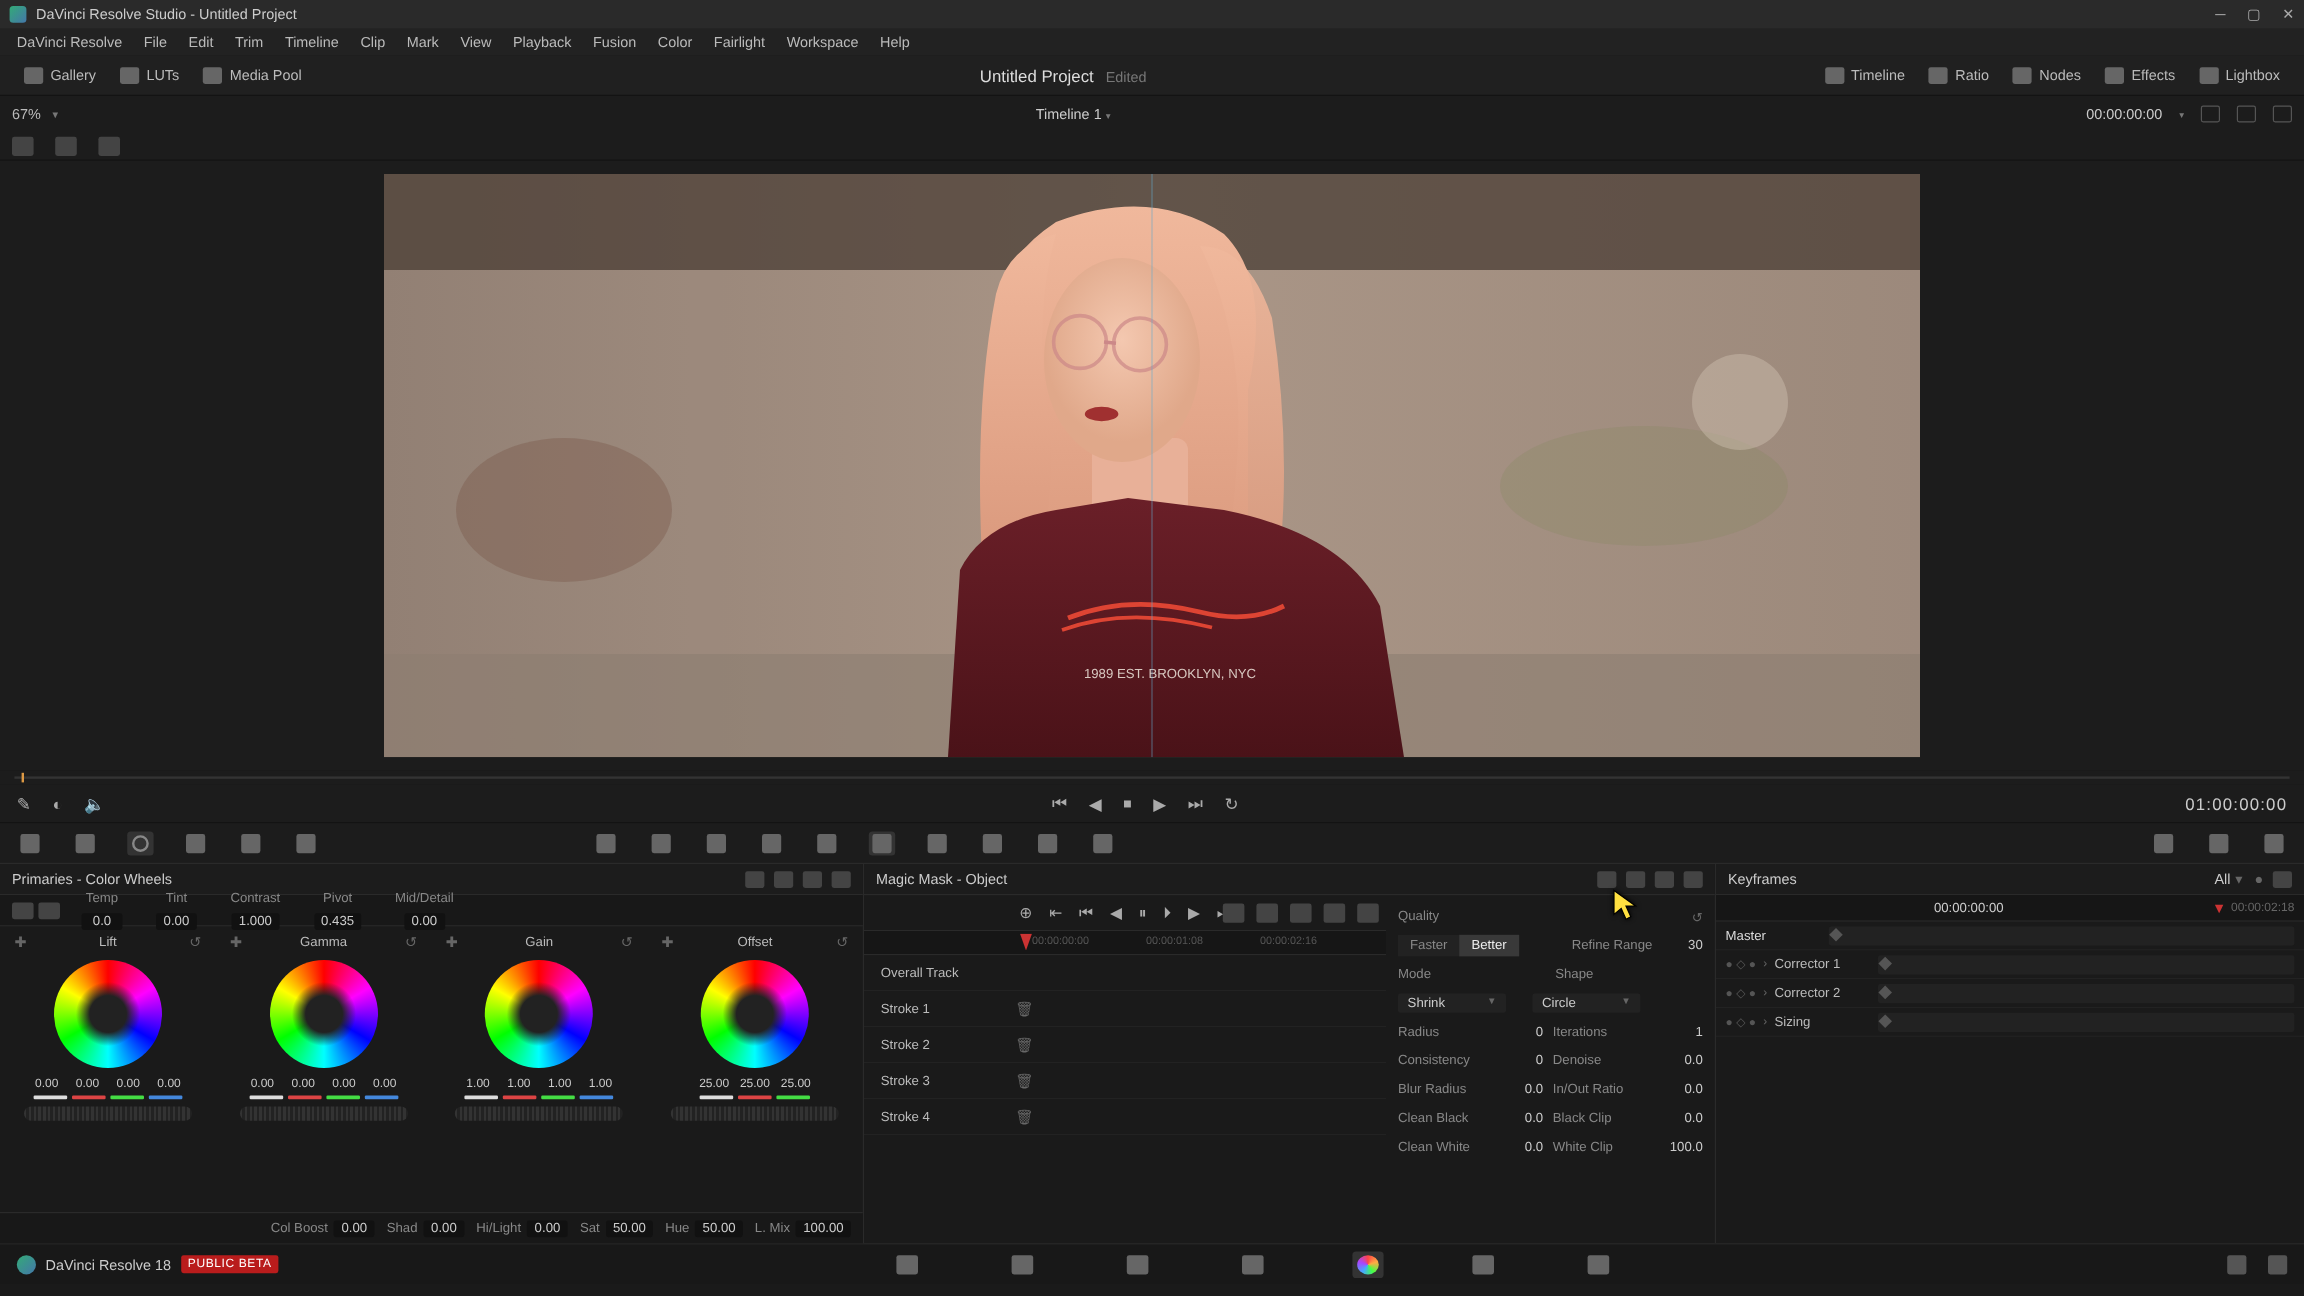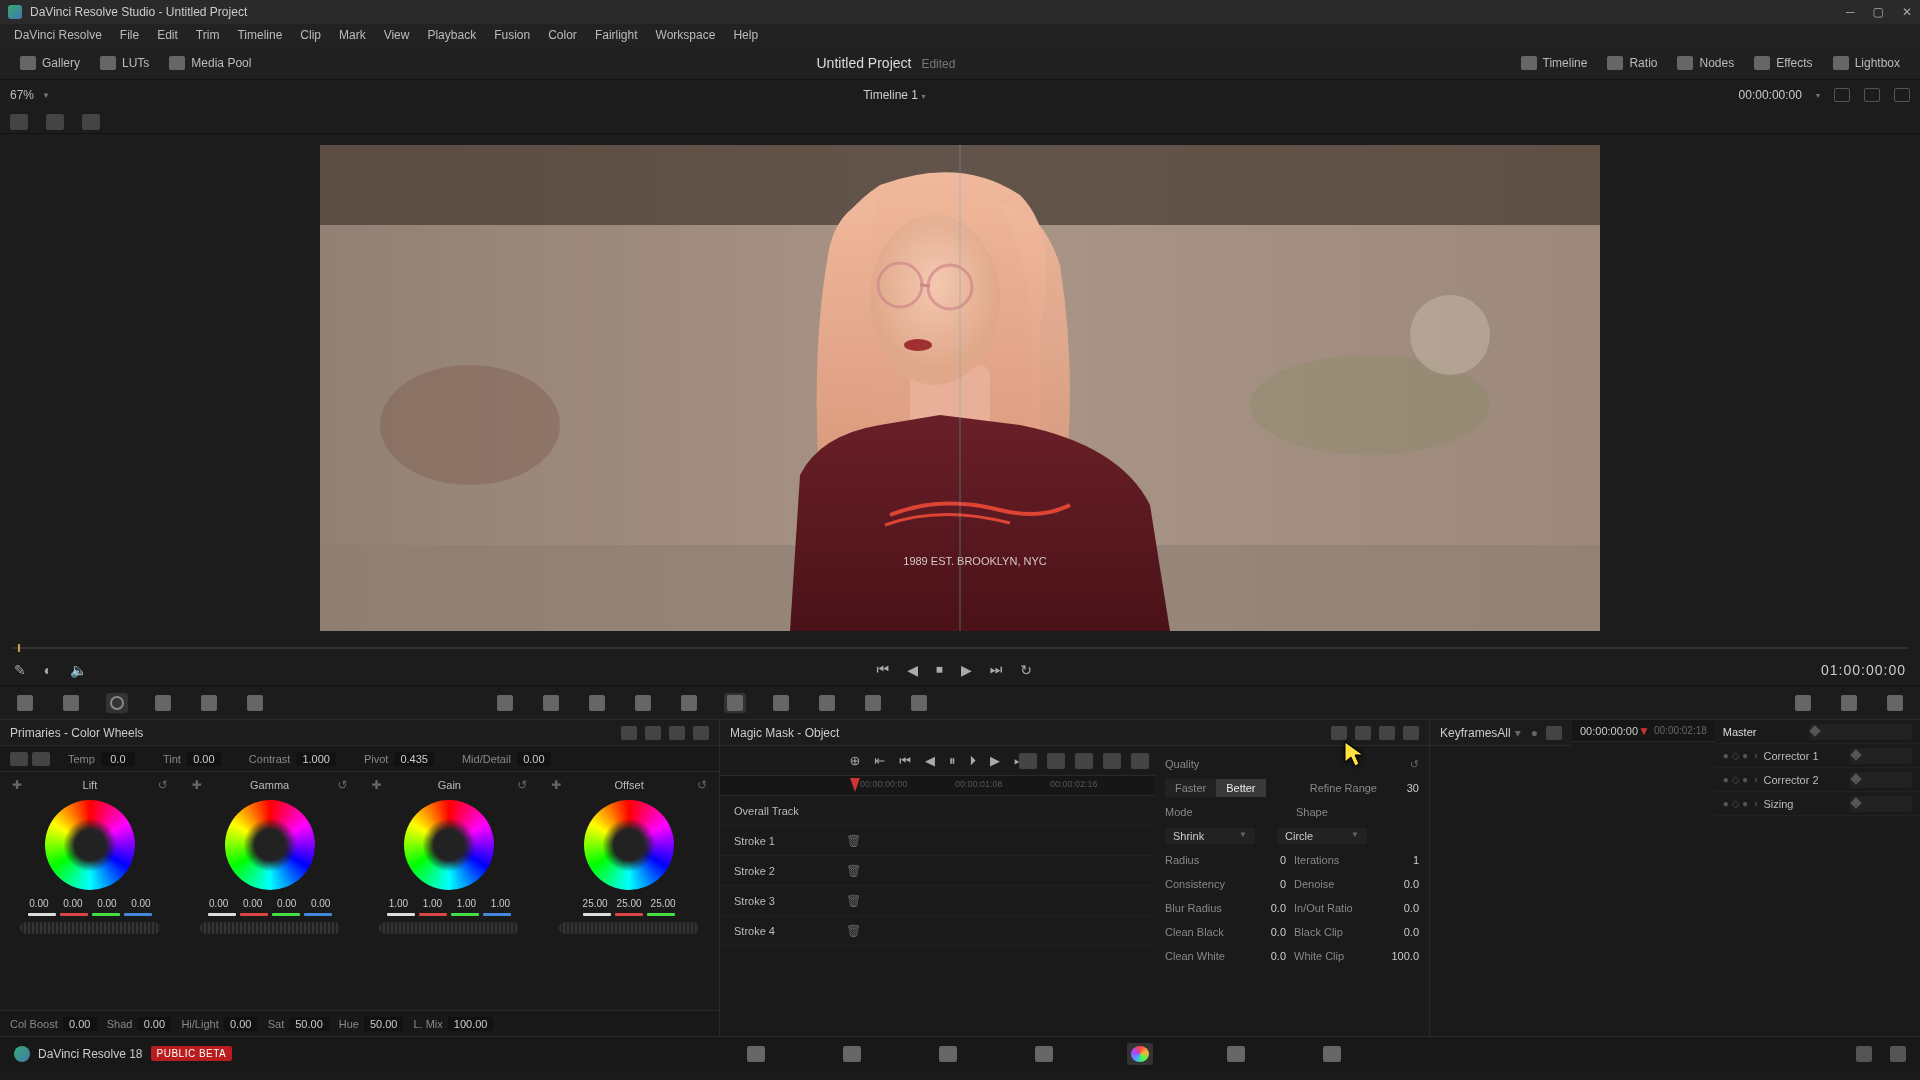--- a/index.html
+++ b/index.html
@@ -63,38 +63,38 @@
 
 .lower { display: flex; height: 316px; background: #1a1a1a; }
 .panel-title { height: 26px; display: flex; align-items: center; padding: 0 10px; color: #ccc; font-size: 12px; border-bottom: 1px solid #2a2a2a; background: #1c1c1c; }
 .panel-title .fill { flex: 1; }
 .panel-title .tbtn { width: 16px; height: 14px; background: #444; border-radius: 2px; margin-left: 8px; cursor: pointer; }
 
 
 .primaries { width: 720px; border-right: 1px solid #2a2a2a; display: flex; flex-direction: column; }
 .adj-row { height: 26px; display: flex; align-items: center; gap: 4px; padding: 0 10px; border-bottom: 1px solid #2a2a2a; background: #181818; }
 .adj-row .tbtn { width: 18px; height: 14px; background: #444; border-radius: 2px; cursor: pointer; }
-.adj-row .pair { display: flex; align-items: center; gap: 6px; }
+.adj-row .pair { display: flex; align-items: center; gap: 6px; flex-direction: column; }
 .adj-row .lbl { color: #888; font-size: 11px; }
 .adj-row .val { color: #ccc; font-size: 11px; background: #111; padding: 1px 6px; border-radius: 2px; min-width: 34px; text-align: center; }
 .wheels { flex: 1; display: flex; }
 .wheel-col { flex: 1; display: flex; flex-direction: column; align-items: center; padding: 6px 4px; }
 .wheel-head { width: 100%; display: flex; align-items: center; justify-content: space-between; padding: 0 8px; }
 .wheel-head .wname { color: #bbb; font-size: 11px; }
 .wheel-head .reset { color: #666; font-size: 12px; cursor: pointer; }
 .wheel-head .picker { color: #666; font-size: 12px; cursor: pointer; }
 .colorwheel { width: 90px; height: 90px; border-radius: 50%; background: conic-gradient(red,magenta,blue,cyan,lime,yellow,red); position: relative; margin: 8px 0; }
 .colorwheel::after { content: ''; position: absolute; inset: 18px; border-radius: 50%; background: radial-gradient(circle,#222 0%,#222 40%,transparent 70%); }
 .colorwheel .dot { position: absolute; left: 50%; top: 50%; width: 6px; height: 6px; margin: -3px; background: #ddd; border-radius: 50%; }
 .ymfc { display: flex; gap: 6px; }
 .ymfc .v { font-size: 10px; color: #ccc; min-width: 28px; text-align: center; }
 .barrow { display: flex; gap: 4px; margin-top: 4px; }
 .barrow .bar { width: 28px; height: 3px; border-radius: 1px; }
 .jog { width: 140px; height: 12px; background: repeating-linear-gradient(90deg,#333 0 2px,#222 2px 4px); border-radius: 6px; margin-top: 6px; }
-.adj-row2 { height: 26px; display: flex; align-items: center; gap: 10px; padding: 0 10px; border-top: 1px solid #2a2a2a; background: #181818; }
+.adj-row2 { height: 26px; display: flex; align-items: center; gap: 10px; padding: 0 10px; border-top: 1px solid #2a2a2a; background: #181818; justify-content: flex-end; }
 .adj-row2 .pair { display: flex; gap: 5px; align-items: center; }
 .adj-row2 .lbl { color: #888; font-size: 11px; }
 .adj-row2 .val { color: #ccc; font-size: 11px; background: #111; padding: 1px 6px; border-radius: 2px; min-width: 34px; text-align: center; }
 
 
 .magicmask { width: 710px; border-right: 1px solid #2a2a2a; display: flex; flex-direction: column; }
 .mm-body { flex: 1; display: flex; }
 .mm-left { width: 435px; display: flex; flex-direction: column; }
 .mm-track-ctrl { height: 30px; display: flex; align-items: center; justify-content: center; gap: 14px; border-bottom: 1px solid #2a2a2a; }
 .mm-track-ctrl .tbtn { color: #aaa; cursor: pointer; font-size: 13px; }
@@ -111,21 +111,21 @@
 .mm-row .val { color: #ccc; font-size: 11px; min-width: 30px; text-align: right; }
 .mm-row .lbl2 { flex: 1; color: #888; font-size: 11px; }
 .mm-row .val2 { color: #ccc; font-size: 11px; min-width: 34px; text-align: right; }
 .mm-toggle { display: flex; gap: 0; align-items: center; }
 .mm-toggle .opt { padding: 3px 10px; background: #222; color: #888; font-size: 11px; cursor: pointer; }
 .mm-toggle .opt.active { background: #393939; color: #eee; }
 .mm-select { background: #222; color: #ccc; padding: 2px 8px; font-size: 11px; border-radius: 2px; display: flex; justify-content: space-between; min-width: 90px; cursor: pointer; }
 .mm-select .ch { color: #666; font-size: 8px; }
 
 
-.keyframes { flex: 1; display: flex; flex-direction: row; }
+.keyframes { flex: 1; display: flex; flex-direction: column; }
 .kf-head { height: 22px; display: flex; align-items: center; padding: 0 8px; border-bottom: 1px solid #2a2a2a; background: #161616; }
 .kf-head .tc { color: #ccc; font-size: 11px; flex: 1; text-align: center; }
 .kf-head .tc2 { color: #666; font-size: 10px; }
 .kf-head .play { color: #c33; font-size: 12px; margin-right: 4px; }
 .kf-rows { flex: 1; }
 .kf-row { height: 24px; display: flex; align-items: center; padding: 0 8px; border-bottom: 1px solid #222; gap: 6px; }
 .kf-row .dots { display: flex; gap: 4px; color: #555; font-size: 10px; }
 .kf-row .expand { color: #666; font-size: 10px; cursor: pointer; }
 .kf-row .kname { color: #bbb; font-size: 11px; flex: 0 0 80px; }
 .kf-row .track { flex: 1; height: 16px; background: #222; border-radius: 2px; position: relative; }

